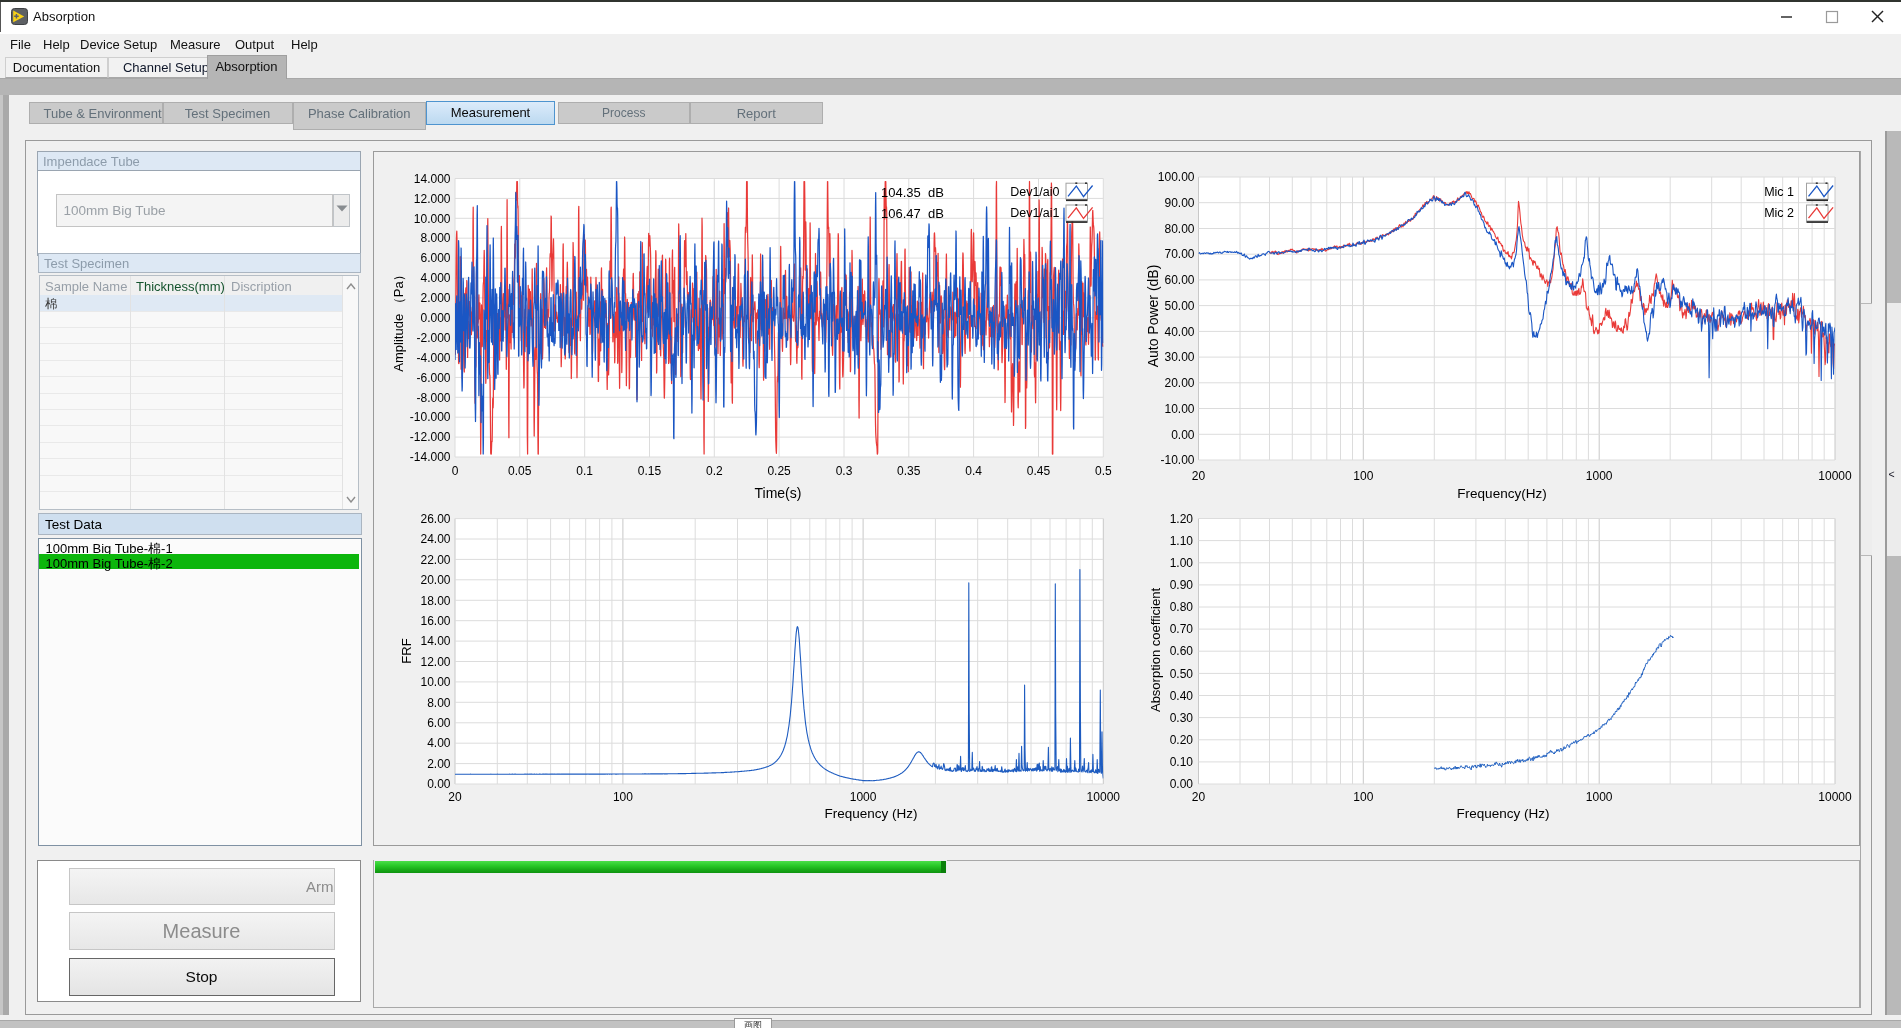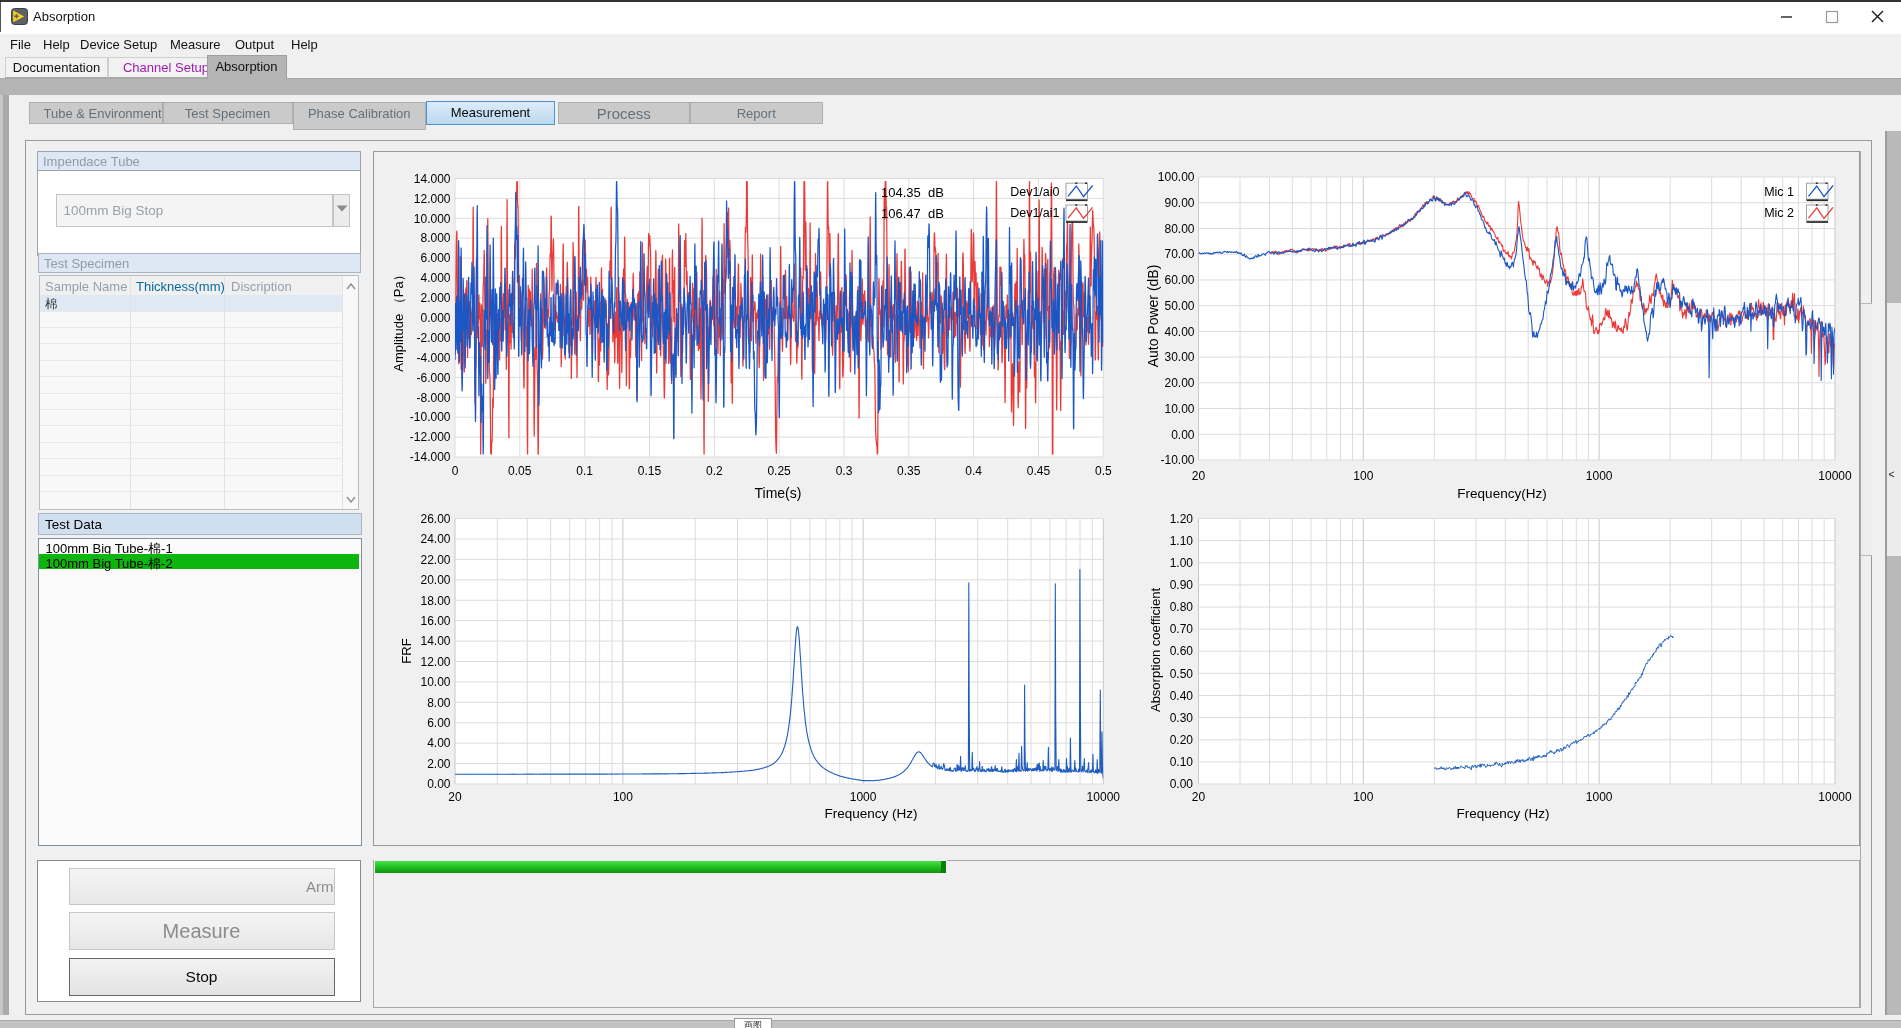--- a/index.html
+++ b/index.html
@@ -34,50 +34,50 @@
 <div class="abs" style="top:37px;left:43px;font-size:13px;color:#111">Help</div>
 <div class="abs" style="top:37px;left:80px;font-size:13px;color:#111">Device Setup</div>
 <div class="abs" style="top:37px;left:170px;font-size:13px;color:#111">Measure</div>
 <div class="abs" style="top:37px;left:235px;font-size:13px;color:#111">Output</div>
 <div class="abs" style="top:37px;left:291px;font-size:13px;color:#111">Help</div>
 
 <div class="abs" style="left:0;top:55px;width:1901px;height:23px;background:#f0f0f0"></div>
 
 <div class="abs" style="left:0;top:78px;width:1901px;height:17px;background:#b5b5b5;border-top:1px solid #a8a8a8"></div>
 <div class="abs" style="left:5px;top:57px;width:103px;height:21px;background:#f2f2f2;border:1px solid #cfcfcf;border-bottom:1px solid #a8a8a8;font-size:13px;color:#111;text-align:center;line-height:20px">Documentation</div>
-<div class="abs" style="left:108px;top:57px;width:116px;height:21px;background:#f2f2f2;border:1px solid #cfcfcf;border-bottom:1px solid #a8a8a8;font-size:13px;color:#a21caf;text-align:center;line-height:20px">Channel Setup</div>
+<div class="abs" style="left:108px;top:57px;width:116px;height:21px;background:#f2f2f2;border:1px solid #cfcfcf;border-bottom:1px solid #a8a8a8;font-size:13px;color:#0f172a;text-align:center;line-height:20px">Channel Setup</div>
 <div class="abs" style="left:206.5px;top:55px;width:80px;height:24px;background:#b5b5b5;border:1px solid #9f9f9f;border-bottom:none;font-size:13px;color:#111;text-align:center;line-height:21px">Absorption</div>
 
 <div class="abs" style="left:0;top:95px;width:3px;height:925px;background:#c6c6c6"></div>
 <div class="abs" style="left:3px;top:95px;width:6px;height:925px;background:#a9a9a9"></div>
 
 <div class="abs" style="left:28.5px;top:101.5px;width:134px;height:22px;background:#cacaca;border:1px solid #aeaeae;font-size:13px;color:#63707a;text-align:right;line-height:21px">Tube &amp; Environment</div>
 <div class="abs" style="left:162.5px;top:101.5px;width:130px;height:22px;background:#cacaca;border:1px solid #aeaeae;font-size:13px;color:#63707a;text-align:center;line-height:21px">Test Specimen</div>
 <div class="abs" style="left:292.5px;top:101.5px;width:133.5px;height:28px;background:#cacaca;border:1px solid #aeaeae;font-size:13px;color:#63707a;text-align:center;line-height:21px">Phase Calibration</div>
 <div class="abs" style="left:426px;top:100.5px;width:129px;height:24px;background:linear-gradient(180deg,#dcebfa,#bcd9f0);border:1px solid #4e94cf;font-size:13px;color:#0a0a0a;text-align:center;line-height:22px">Measurement</div>
-<div class="abs" style="left:557.5px;top:101.5px;width:132.5px;height:22px;background:#cacaca;border:1px solid #aeaeae;font-size:15px;color:#63707a;text-align:center;line-height:21px">Process</div>
+<div class="abs" style="left:557.5px;top:101.5px;width:132.5px;height:22px;background:#cacaca;border:1px solid #aeaeae;font-size:12px;color:#63707a;text-align:center;line-height:21px">Process</div>
 <div class="abs" style="left:690px;top:101.5px;width:132.5px;height:22px;background:#cacaca;border:1px solid #aeaeae;font-size:13px;color:#63707a;text-align:center;line-height:21px">Report</div>
 
 <div class="abs" style="left:25px;top:139.5px;width:1847px;height:875px;background:#f0f0f0;border:1px solid #9a9a9a"></div>
 
 <div class="abs" style="left:37px;top:150.5px;width:324px;height:105px;background:#ffffff;border:1px solid #9aa5b1"></div>
 <div class="abs" style="left:37px;top:150.5px;width:324px;height:20px;background:#dde8f4;border:1px solid #9aa5b1;font-size:13px;color:#8d9cab;line-height:19px;padding-left:5px">Impendace Tube</div>
 
-<div class="abs" style="left:55.5px;top:193.5px;width:277.5px;height:33px;background:#f4f4f4;border:1px solid #c4c4c4;font-size:13.5px;color:#9aa0a6;line-height:31px;padding-left:7px">100mm Big Stop</div>
+<div class="abs" style="left:55.5px;top:193.5px;width:277.5px;height:33px;background:#f4f4f4;border:1px solid #c4c4c4;font-size:13.5px;color:#9aa0a6;line-height:31px;padding-left:7px">100mm Big Tube</div>
 <div class="abs" style="left:333px;top:193.5px;width:17px;height:33px;background:#ececec;border:1px solid #c0c4c8"></div>
 <svg class="abs" style="left:336px;top:205px" width="12" height="7" viewBox="0 0 12 7">
     <path d="M0.5 0.5 L11.5 0.5 L6 6.5 Z" fill="#888c90"></path>
   </svg>
 
 <div class="abs" style="left:38px;top:252.5px;width:323px;height:20px;background:#dde8f4;border:1px solid #aab5c1;font-size:13px;color:#8d9cab;line-height:19px;padding-left:5px">Test Specimen</div>
 <div class="abs" style="left:38.5px;top:275px;width:320px;height:235px;background:#f8f8f8;border:1px solid #b6bec6"></div>
 
 <div class="abs" style="left:39.5px;top:276px;width:302px;height:19px;background:#f0f0f0"></div>
 <div class="abs" style="left:45px;top:279px;font-size:13px;color:#979fa8">Sample Name</div>
-<div class="abs" style="left:136px;top:279px;font-size:13px;color:#0369a1">Thickness(mm)</div>
+<div class="abs" style="left:136px;top:279px;font-size:13px;color:#14532d">Thickness(mm)</div>
 <div class="abs" style="left:231px;top:279px;font-size:13px;color:#979fa8">Discription</div>
 
 <div class="abs" style="left:39.5px;top:295px;width:302px;height:15.5px;background:#dfe9f4"></div>
 <div class="abs" style="left:45px;top:296px;font-size:12.5px;color:#3a3a3a">棉</div>
 
 <div class="abs" style="left:39.5px;top:310.5px;width:302px;height:1px;background:#e9e9e9"></div>
 <div class="abs" style="left:39.5px;top:326.9px;width:302px;height:1px;background:#e9e9e9"></div>
 <div class="abs" style="left:39.5px;top:343.3px;width:302px;height:1px;background:#e9e9e9"></div>
 <div class="abs" style="left:39.5px;top:359.7px;width:302px;height:1px;background:#e9e9e9"></div>
 <div class="abs" style="left:39.5px;top:376.1px;width:302px;height:1px;background:#e9e9e9"></div>

